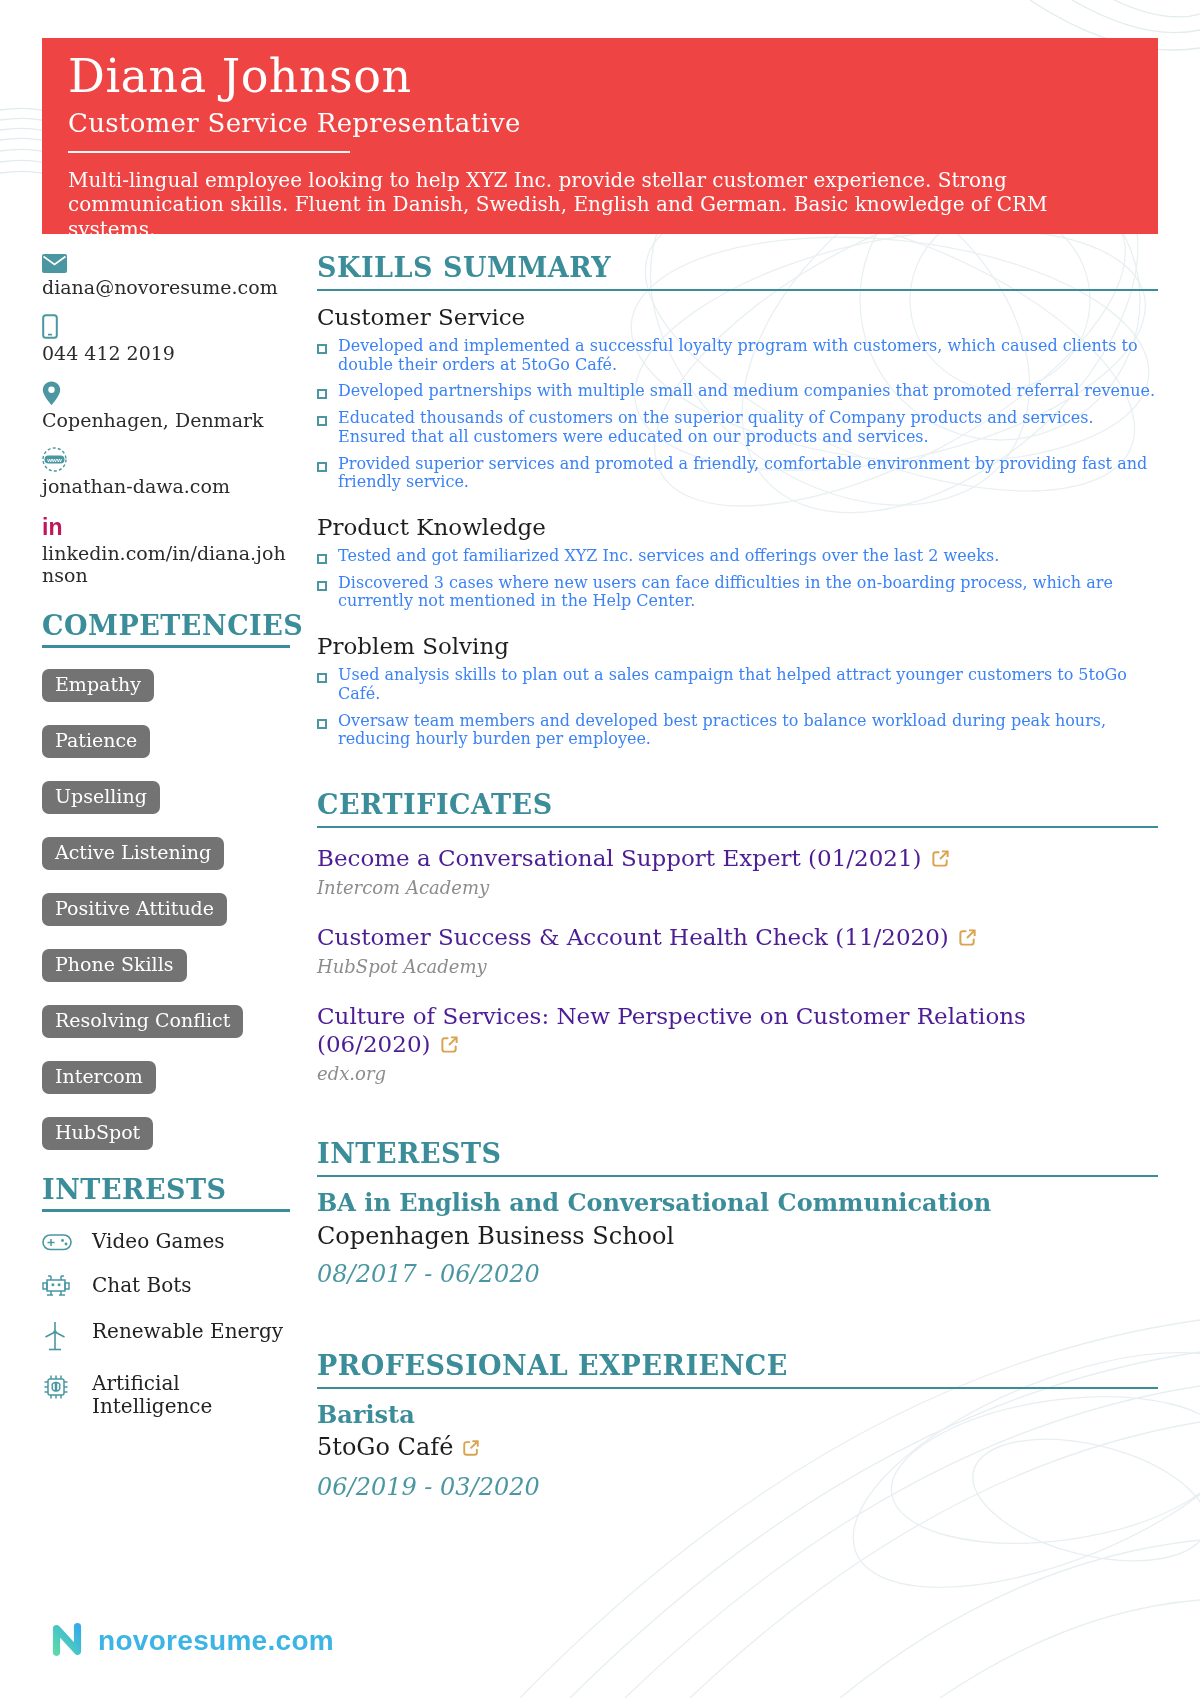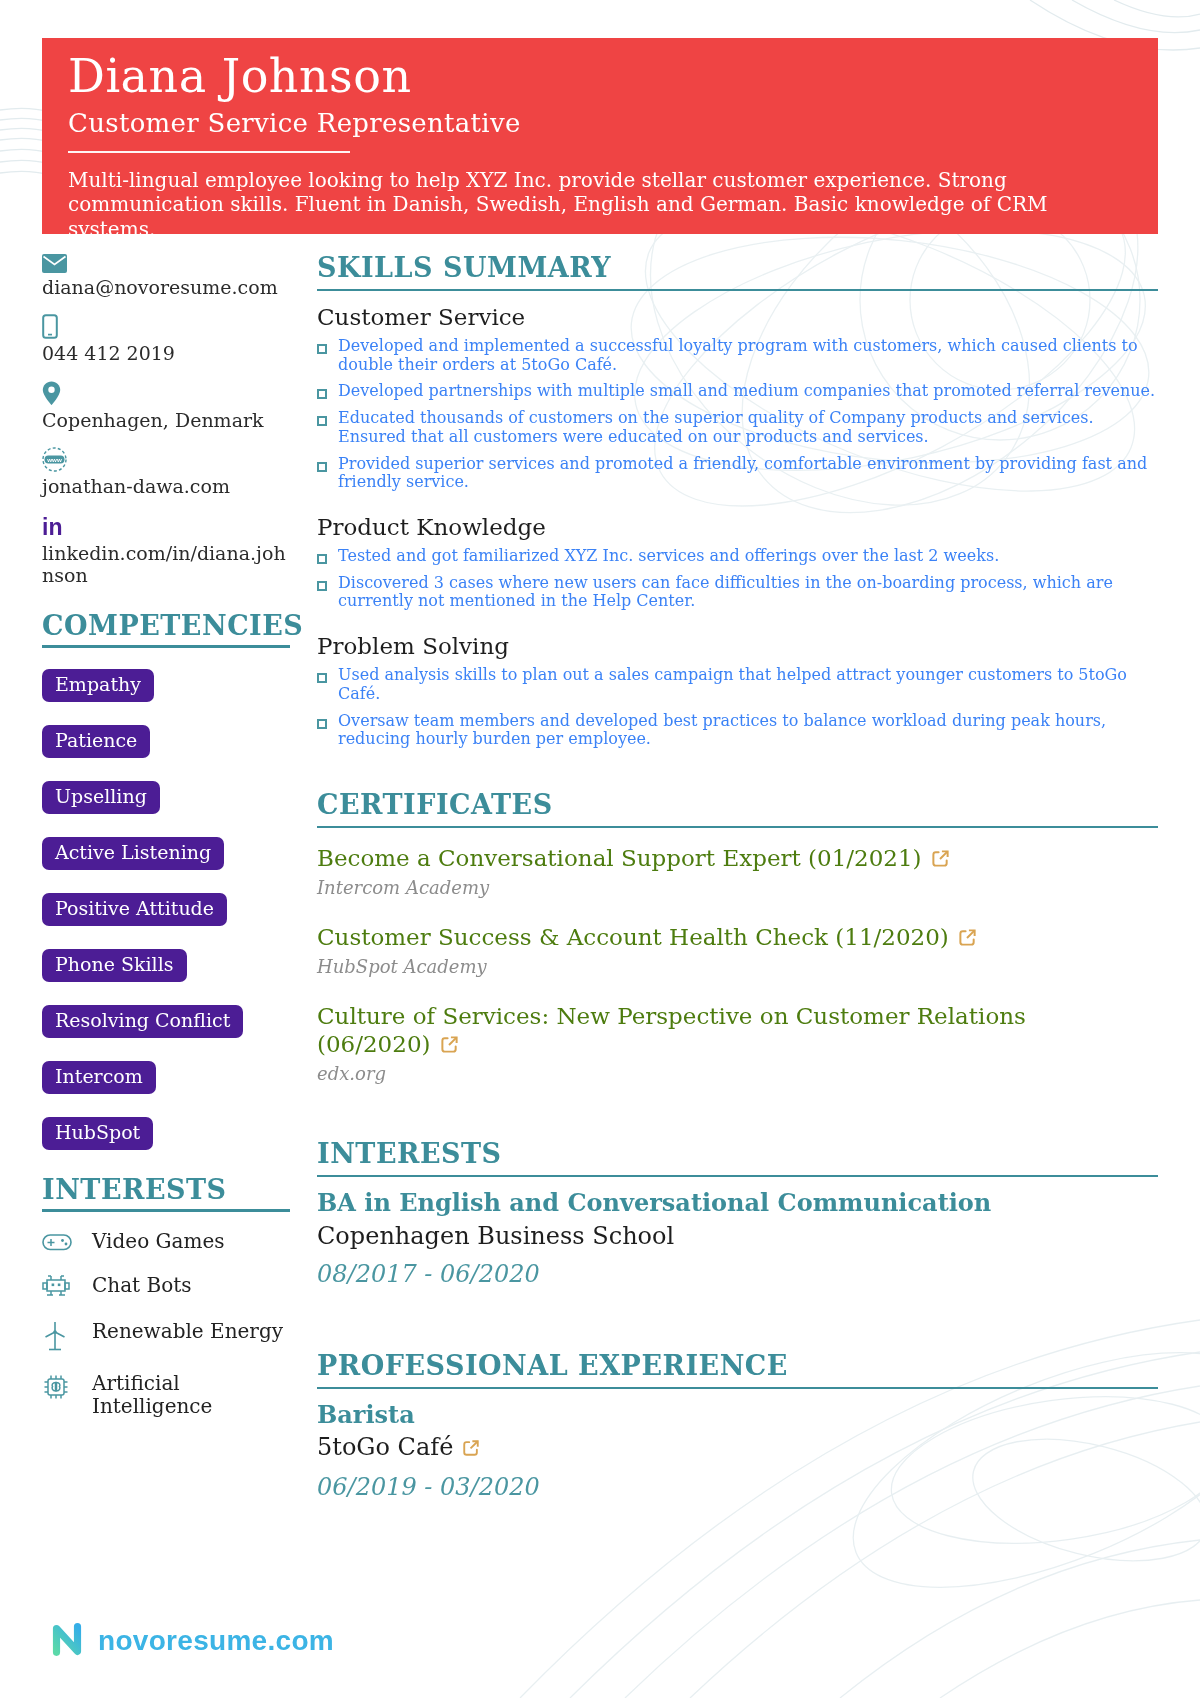--- a/index.html
+++ b/index.html
@@ -19,42 +19,42 @@
   .job-title{font-size:26px;margin-top:6px;letter-spacing:.3px;}
   .title-rule{width:282px;height:2px;background:#ffffff;margin-top:13px;opacity:.95;}
   .summary{font-size:20px;line-height:1.24;margin-top:15px;width:1030px;}
 
   
   .leftcol{left:42px;top:247px;width:248px;}
   .contact-item{margin-bottom:15px;}
   .contact-icon{height:26px;display:flex;align-items:flex-end;margin-bottom:3px;}
   .contact-value{font-size:19px;line-height:1.18;color:#2b2b2b;}
   .break{word-break:break-all;}
-  .in-glyph{font-family:"Liberation Sans",sans-serif;font-weight:800;font-size:23px;color:#4c1d95;line-height:1;}
+  .in-glyph{font-family:"Liberation Sans",sans-serif;font-weight:800;font-size:23px;color:#be185d;line-height:1;}
 
   .side-heading{color:#3c8d9a;font-size:27px;font-weight:700;letter-spacing:.5px;margin-top:24px;}
   .side-rule{height:3px;background:#3c8d9a;margin-top:4px;}
   .tags{margin-top:21px;}
-  .tag{display:table;background:#4c1d95;color:#fff;font-size:19px;padding:4px 13px 7px 13px;border-radius:7px;margin-bottom:23px;}
+  .tag{display:table;background:#737373;color:#fff;font-size:19px;padding:4px 13px 7px 13px;border-radius:7px;margin-bottom:23px;}
   .interests-list{margin-top:18px;}
   .interest-row{display:flex;align-items:flex-start;gap:20px;margin-bottom:17px;}
   .interest-icon{flex:0 0 30px;padding-top:1px;}
   .interest-label{font-size:20px;color:#222;line-height:1.15;}
 
   
   .rightcol{left:317px;top:252px;width:841px;}
   .section-heading{color:#3c8d9a;font-size:27px;font-weight:700;letter-spacing:.5px;}
   .section-rule{height:2px;background:#3c8d9a;margin-top:6px;margin-bottom:10px;}
   .group-title{font-size:23px;color:#1e1e1e;margin:13px 0 7px 0;}
   .bullet{display:flex;gap:11px;margin-bottom:8px;}
   .bullet-marker{flex:0 0 auto;width:6px;height:6px;border:2px solid #4a96a1;margin-top:7px;}
   .bullet-text{font-size:16px;line-height:1.17;color:#3b82f6;}
   .sec-certificates{margin-top:40px;}
   .cert-item{margin-bottom:25px;}
-  .cert-title{font-size:23px;color:#4d7c0f;line-height:1.25;}
+  .cert-title{font-size:23px;color:#4c1d95;line-height:1.25;}
   .cert-issuer{font-size:18px;font-style:italic;color:#8c8c8c;margin-top:2px;}
   .link-icon{display:inline-block;vertical-align:-2px;margin-left:9px;}
   .sec-education{margin-top:54px;}
   .entry-role{font-size:24px;font-weight:700;color:#3c8d9a;margin-top:12px;line-height:1.2;}
   .entry-org{font-size:24px;color:#1e1e1e;margin-top:4px;line-height:1.2;}
   .entry-dates{font-size:24px;font-style:italic;color:#4a96a1;margin-top:9px;}
   .sec-experience{margin-top:62px;}
 
   
   .footer{left:46px;top:1618px;display:flex;align-items:center;gap:10px;cursor:pointer;}

